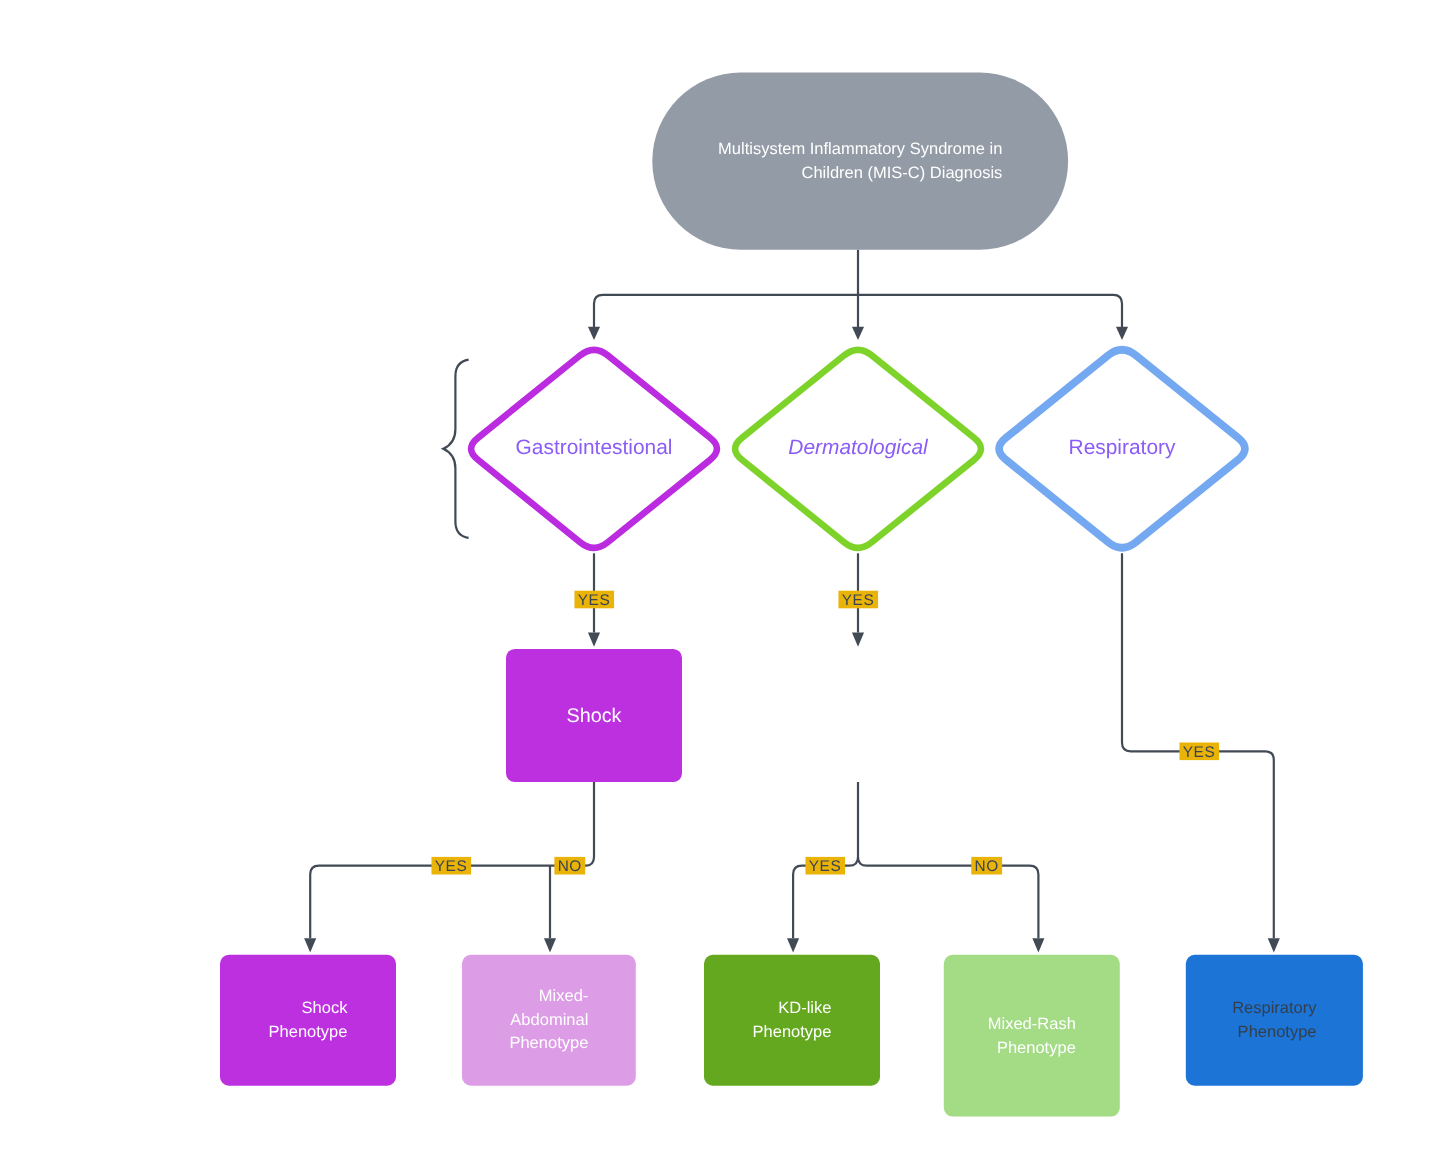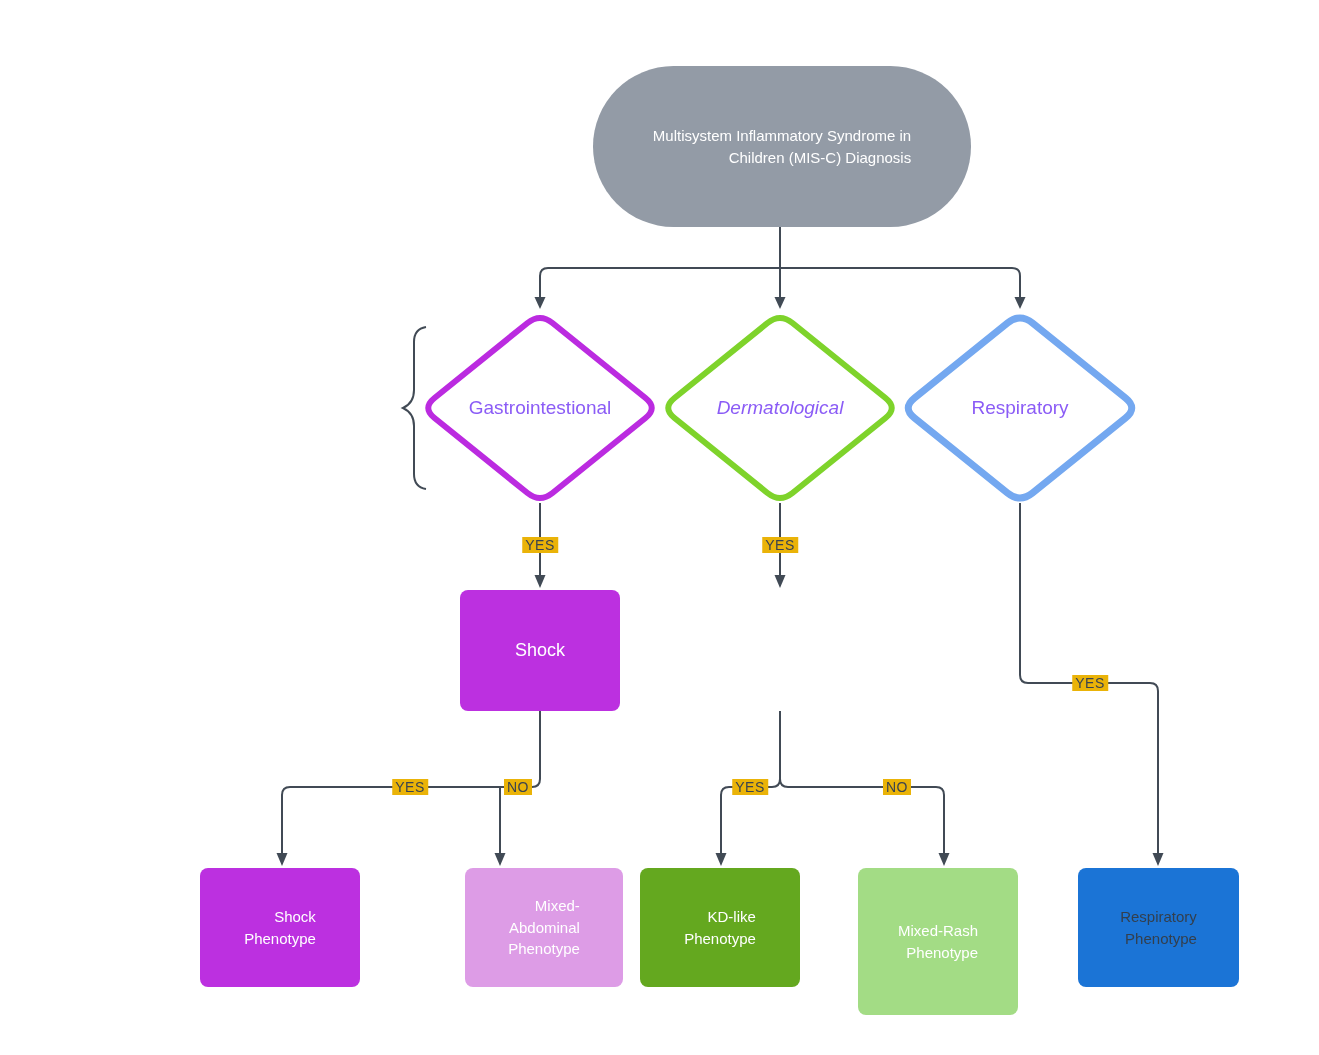--- a/index.html
+++ b/index.html
@@ -20,21 +20,21 @@
   }
   .stadium{
     left:593px;top:66px;width:378px;height:161px;
     background:#939ba6;border-radius:81px;
     color:#ffffff;font-size:15px;line-height:1.45;
   }
   .node-box{border-radius:8px;color:#ffffff;line-height:1.45;}
   .shock-box{left:460px;top:590px;width:160px;height:121px;background:#bc30e0;font-size:18px;}
   .kawasaki-box{left:700px;top:590px;width:160px;height:121px;background:#64a81f;font-size:15px;}
   .shock-phenotype-box{left:200px;top:868px;width:160px;height:119px;background:#bc30e0;font-size:15px;}
-  .mixed-abdominal-box{left:420px;top:868px;width:158px;height:119px;background:#dd9ce6;font-size:15px;margin-left:45px;}
+  .mixed-abdominal-box{left:420px;top:868px;width:158px;height:119px;background:#dd9ce6;font-size:15px;}
   .kd-like-box{left:640px;top:868px;width:160px;height:119px;background:#64a81f;font-size:15px;}
   .mixed-rash-box{left:858px;top:868px;width:160px;height:147px;background:#a3dc85;font-size:15px;}
   .resp-phenotype-box{left:1078px;top:868px;width:161px;height:119px;background:#1b74d6;color:#333f4d;font-size:15px;}
   .diamond-label{
     position:absolute;transform:translate(-50%,-50%);
     color:#8b5cf6;font-size:19px;white-space:nowrap;
   }
   .edge-label{
     position:absolute;transform:translate(-50%,-50%);
     background:#eab308;padding:0 3px;

